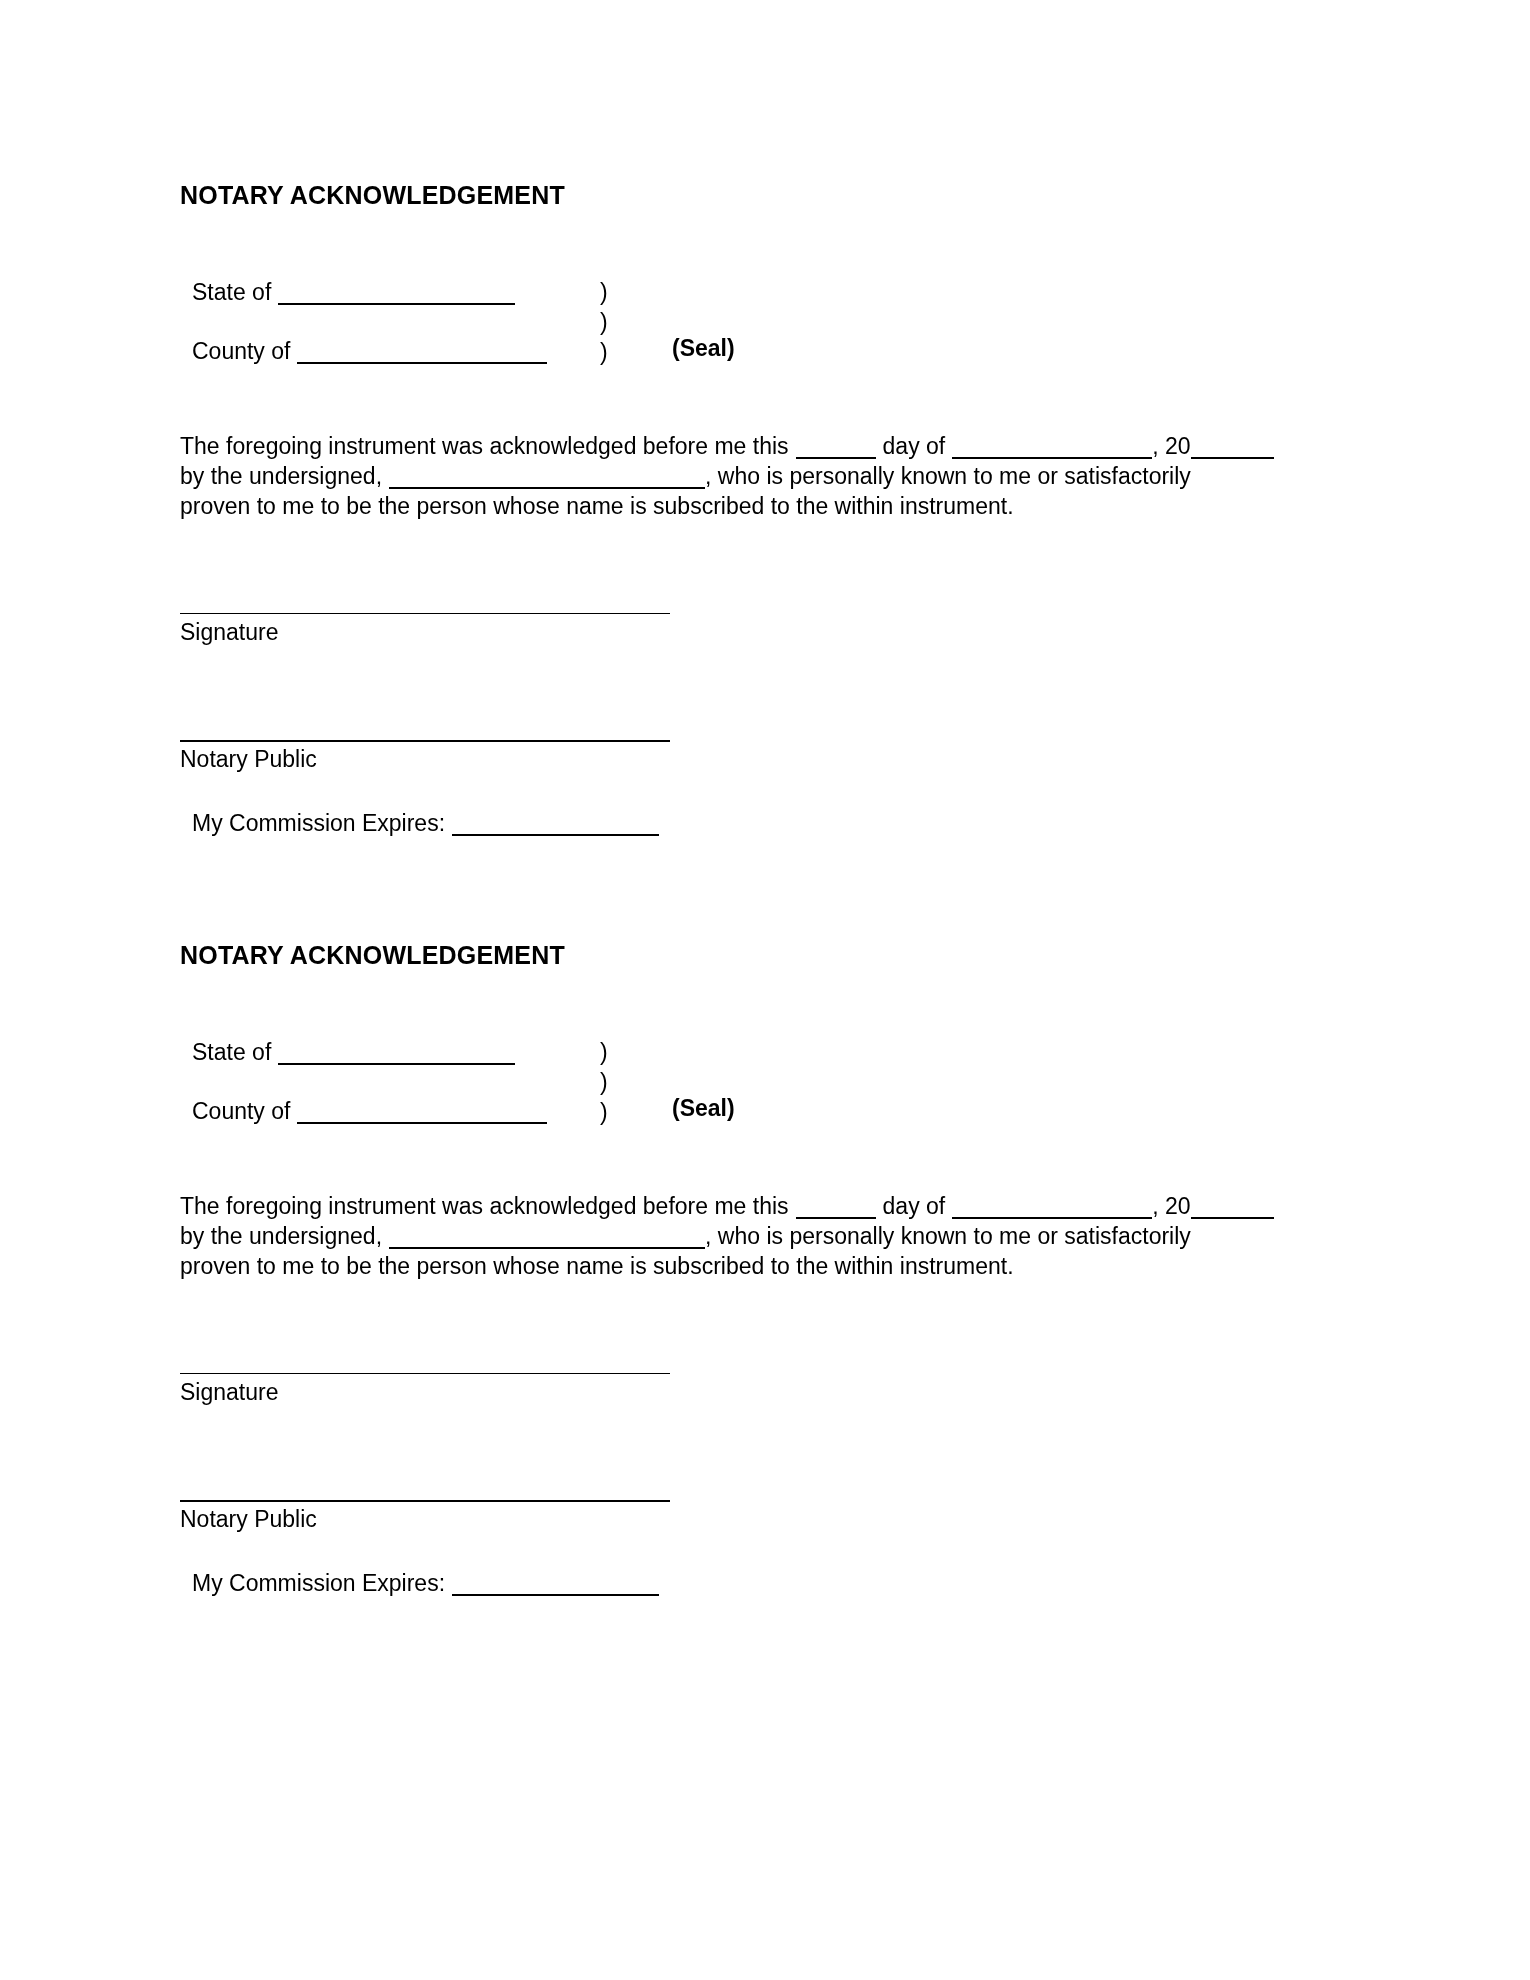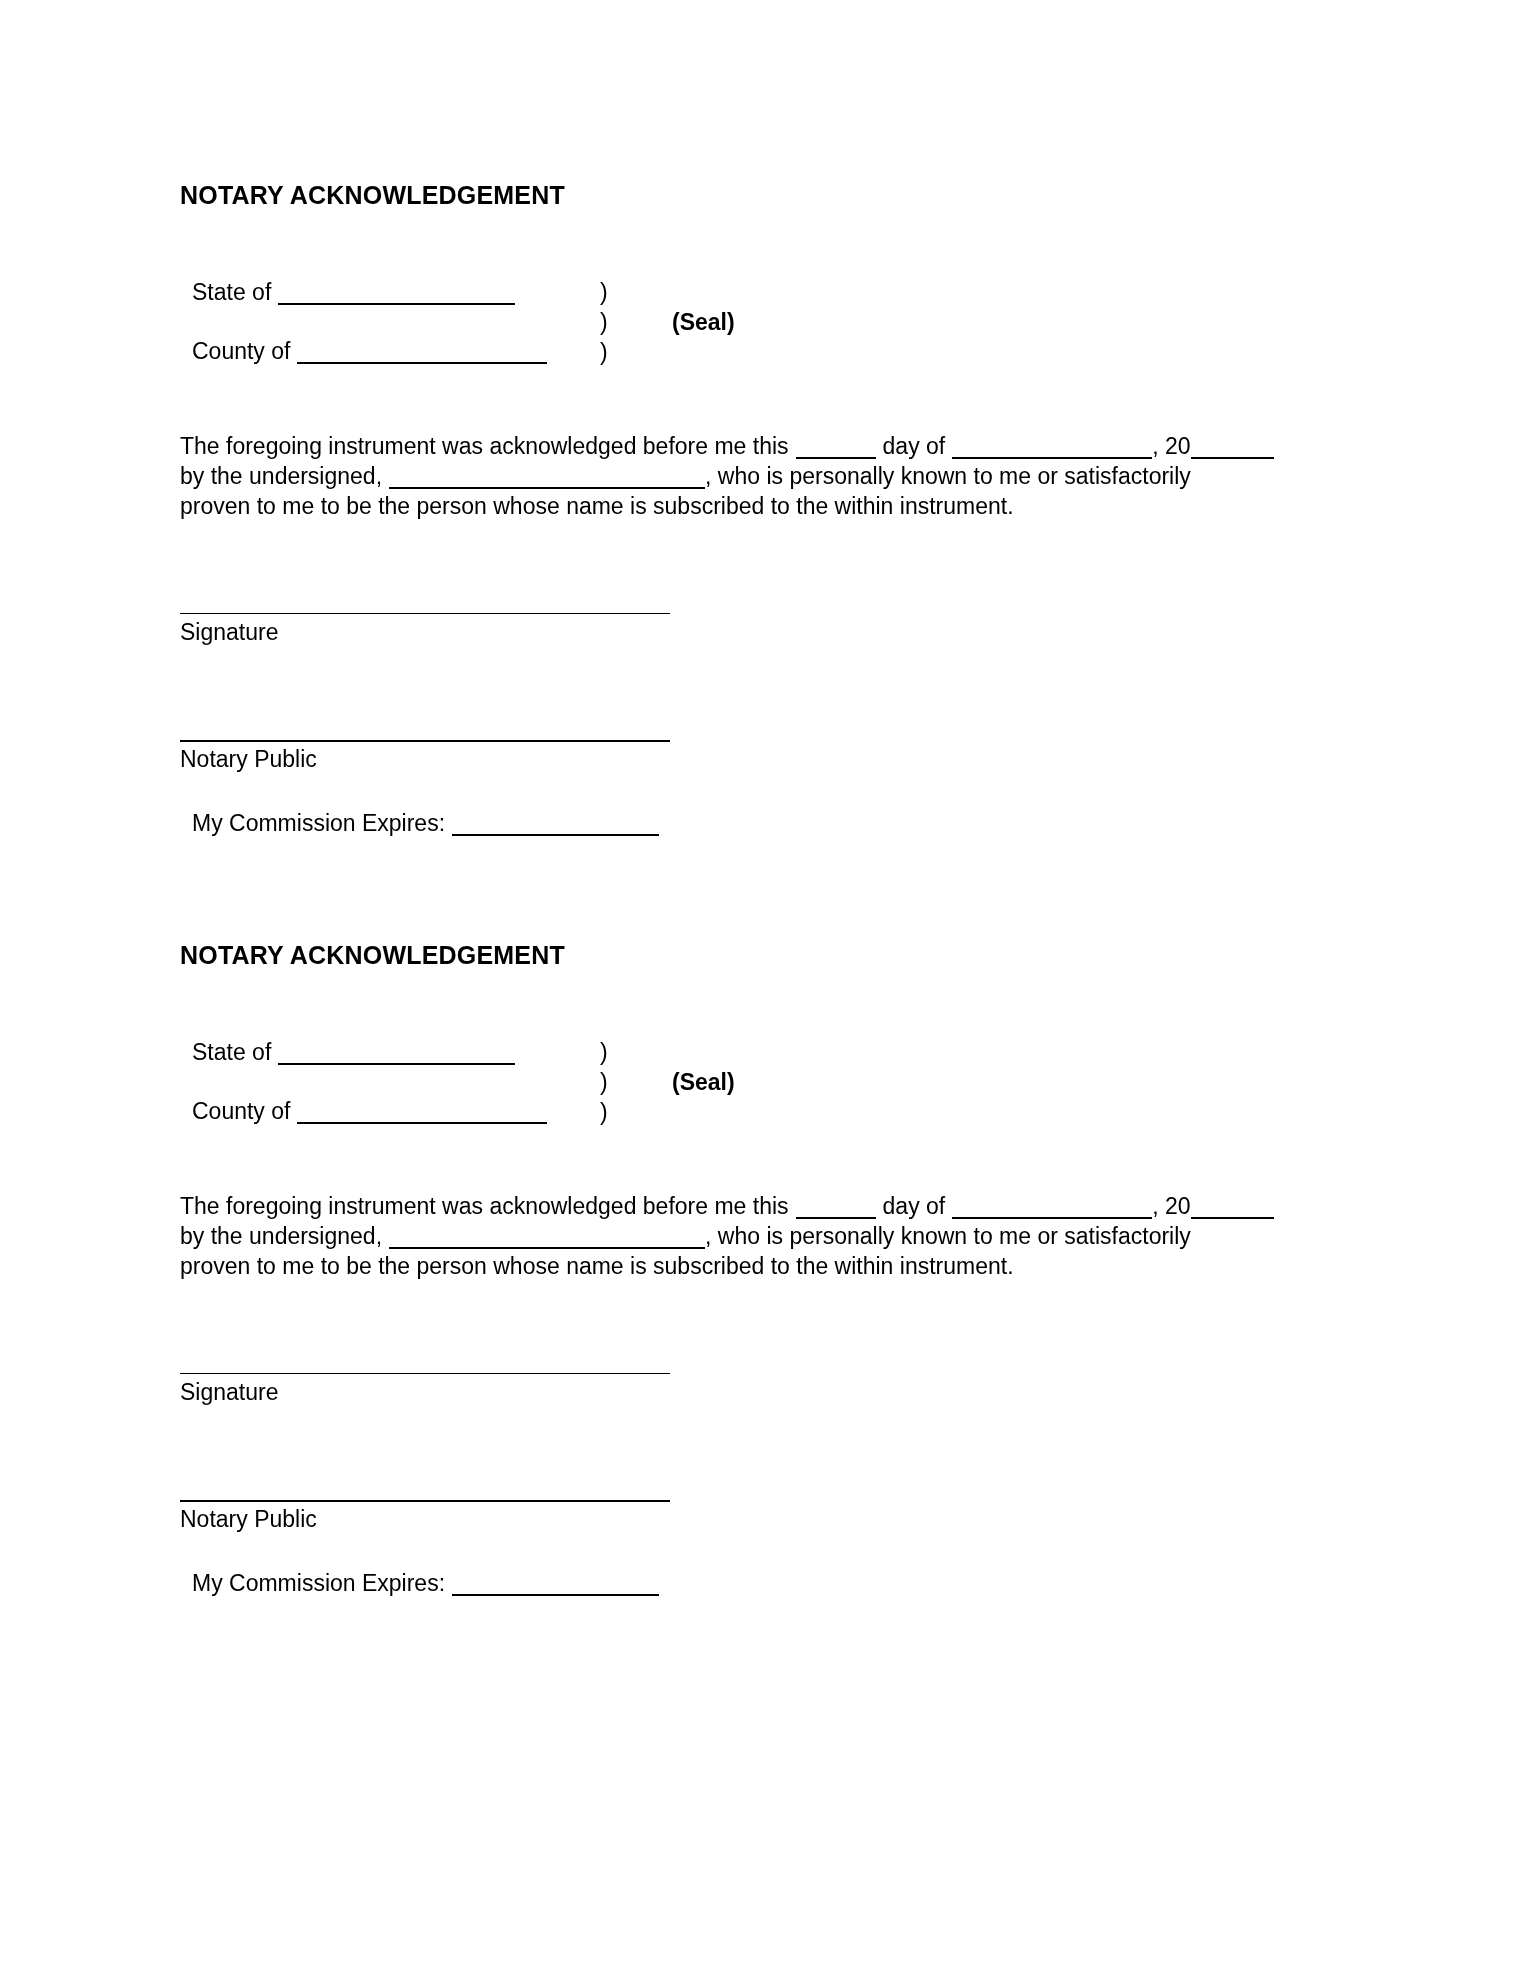--- a/index.html
+++ b/index.html
@@ -5,21 +5,21 @@
   html,body{margin:0;padding:0;background:#ffffff;}
   .page{
     position:relative;width:1274px;height:1980px;background:#ffffff;
     font-family:"Liberation Sans","DejaVu Sans",sans-serif;
     color:#000000;font-size:23px;line-height:30px;overflow:hidden;
   }
   .section{position:absolute;left:180px;width:1190px;height:690px;}
   .title{position:absolute;top:0;left:0;font-size:25px;font-weight:bold;letter-spacing:.2px;white-space:nowrap;}
   .row{position:absolute;left:12px;white-space:nowrap;}
   .paren{position:absolute;left:420px;}
-  .seal{position:absolute;left:492px;font-weight:bold;}
+  .seal{position:absolute;left:492px;font-weight:bold;margin-top:26px;}
   .para{position:absolute;left:0;}
   .pline{white-space:nowrap;}
   .blank{display:inline-block;border-bottom:2px solid #000;height:20px;vertical-align:-5px;}
   .w80{width:80px}.w85{width:85px}.w200{width:200px}.w207{width:207px}
   .w237{width:237px}.w250{width:250px}.w316{width:316px}
   .gapb{margin:0 7px}.gapl{margin-left:7px}
   .hline{position:absolute;left:0;width:490px;border-top:1.5px solid #000;height:0;}
   .hline.thick{border-top-width:2.5px;}
   .label{position:absolute;left:0;white-space:nowrap;}
 </style>

